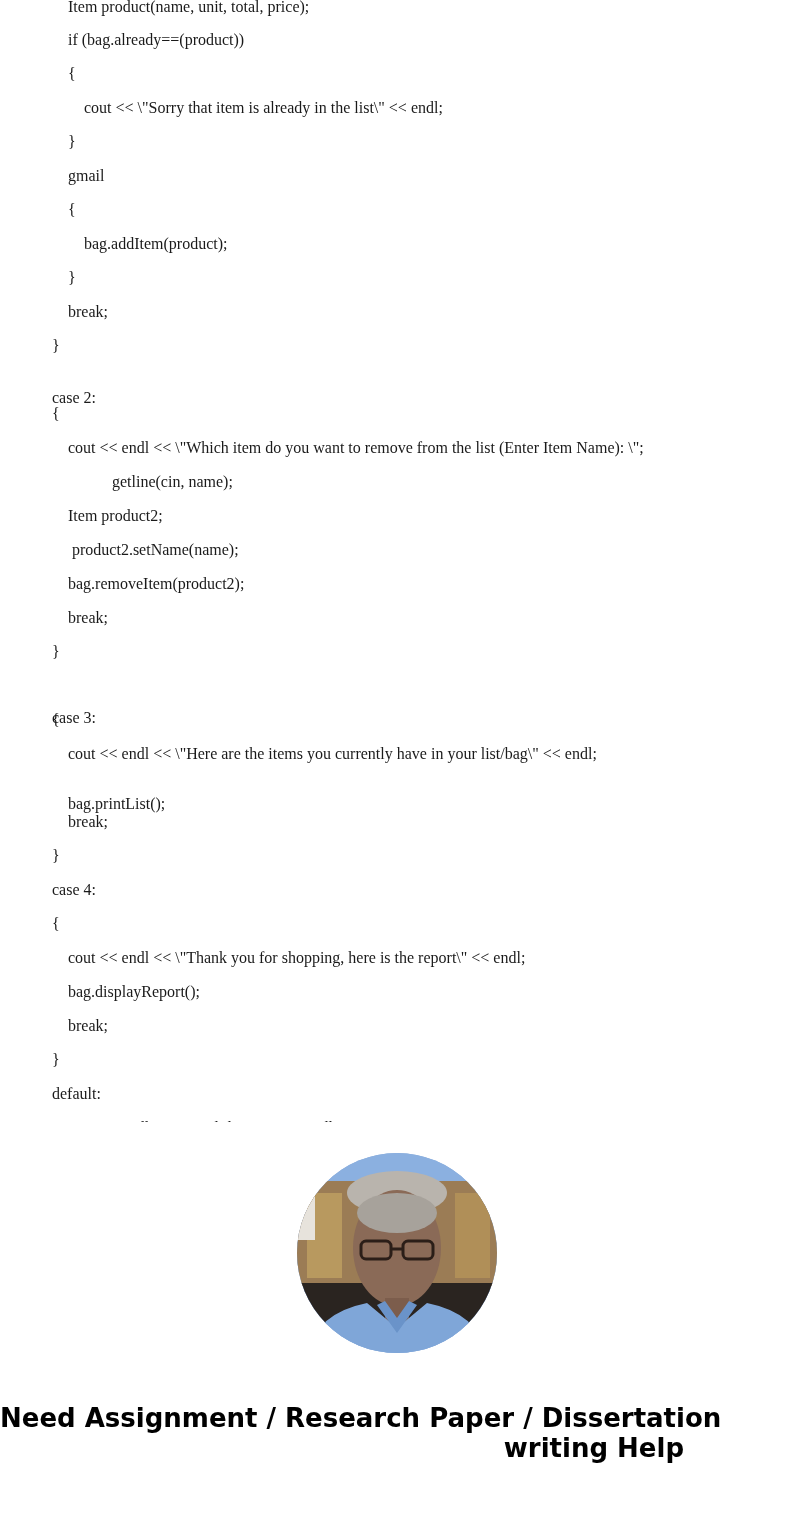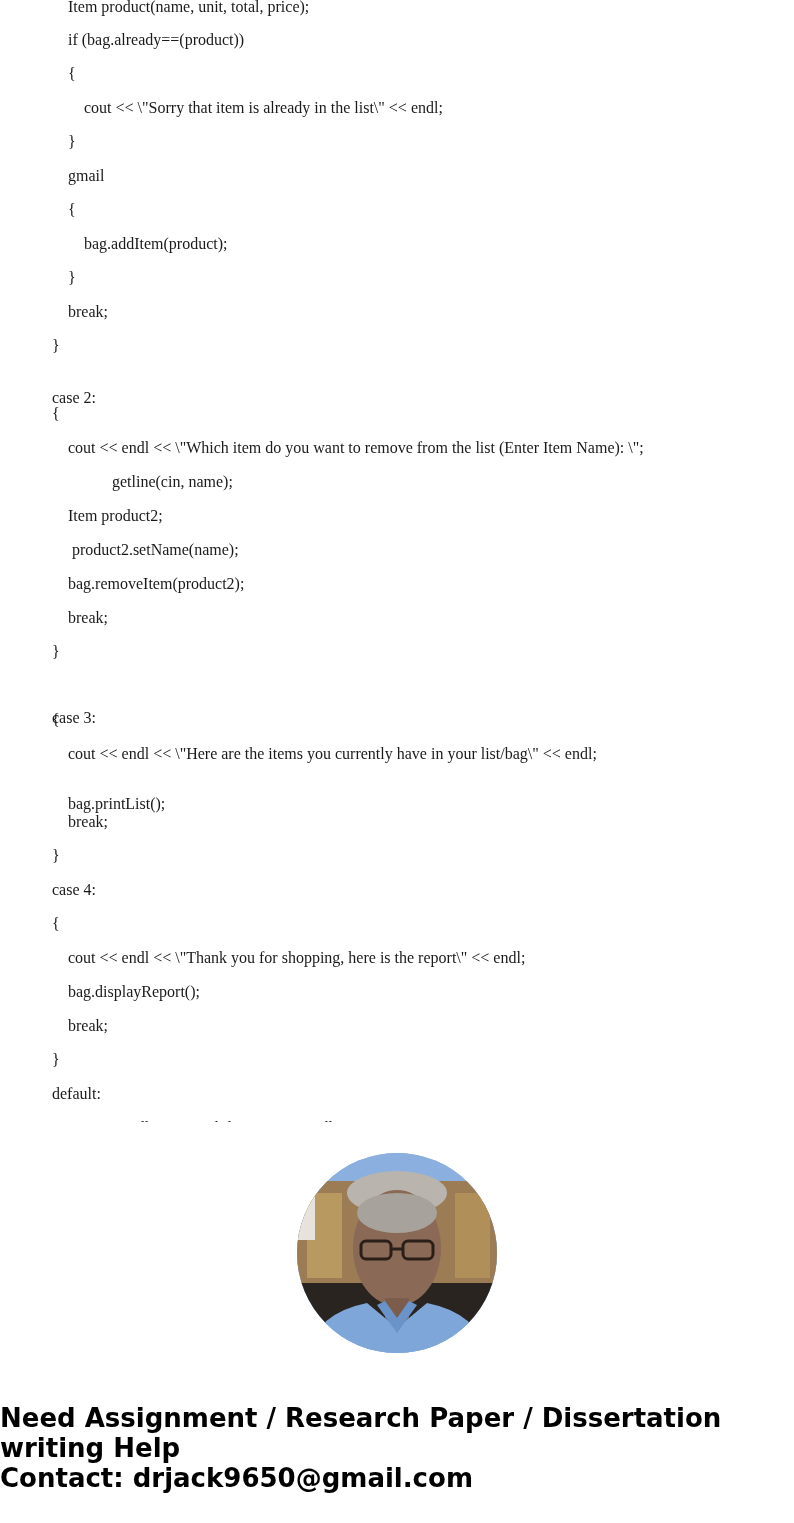--- a/index.html
+++ b/index.html
@@ -1,20 +1,20 @@
 <!DOCTYPE html>
 <html><head>
 <meta charset="utf-8">
 <style>
   html, body { margin: 0; padding: 0; background: #ffffff; }
   body { width: 794px; height: 1523px; position: relative; overflow: hidden; color: #111; }
   .doc { position: absolute; top: 0; left: 0; width: 750px; height: 1122px; overflow: hidden; }
   .line { position: absolute; left: 0; font-family: "Liberation Serif", serif; font-size: 16px; white-space: pre; line-height: 20px; color: #1a1a1a; }
   .photo { position: absolute; left: 297px; top: 1153px; width: 200px; height: 200px; border-radius: 50%; overflow: hidden; background: #8aa9d6; }
-  .footer { position: absolute; left: 0; top: 1403px; width: 684px; text-align: left; font-family: "DejaVu Sans", sans-serif; font-weight: bold; font-size: 26px; line-height: 30px; color: #000; }
+  .footer { position: absolute; left: 0; top: 1403px; width: 684px; text-align: right; font-family: "DejaVu Sans", sans-serif; font-weight: bold; font-size: 26px; line-height: 30px; color: #000; }
   .footer div { white-space: nowrap; }
 </style>
 </head>
 <body>
 
 <div class="doc" id="doc">
     <div class="line" style="left: 68px; top: -3px;">Item product(name, unit, total, price);</div>
     <div class="line" style="left: 68px; top: 30px;">if (bag.already==(product))</div>
     <div class="line" style="left: 68px; top: 64px;">{</div>
     <div class="line" style="left: 84px; top: 98px;">cout &lt;&lt; \"Sorry that item is already in the list\" &lt;&lt; endl;</div>
@@ -66,14 +66,13 @@
     <line x1="94" y1="96" x2="106" y2="96" stroke="#2b1e18" stroke-width="3"></line>
     <rect x="88" y="145" width="24" height="25" fill="#7c5d4c"></rect>
     <path d="M10 200 Q20 160 70 150 L100 175 L130 150 Q180 160 190 200 Z" fill="#7fa6d8"></path>
     <path d="M80 152 L100 180 L120 152 L112 148 L100 165 L88 148 Z" fill="#6a93c9"></path>
   </svg>
 </div>
 
 <div class="footer">
   <div>Need Assignment / Research Paper / Dissertation</div>
   <div>writing Help</div>
-  <div>Contact: drjack9650@gmail.com</div>
 </div>
 
 </body></html>

